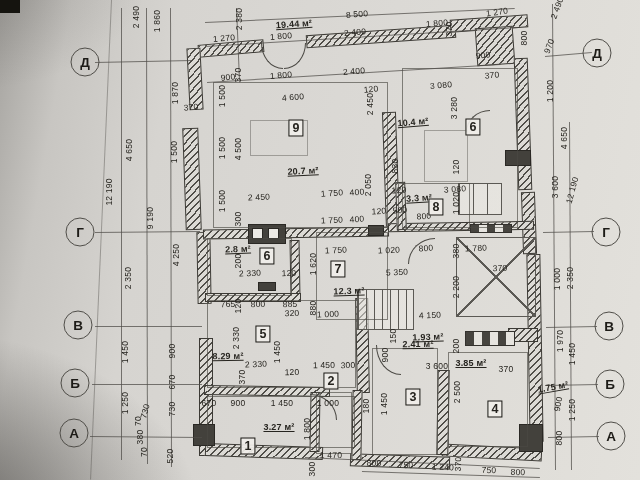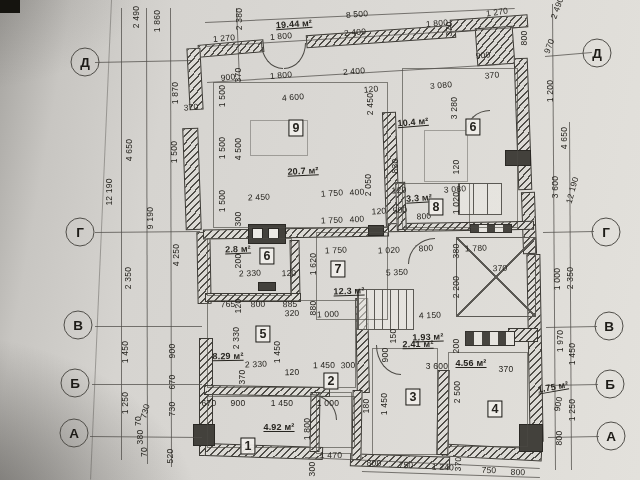--- a/index.html
+++ b/index.html
@@ -245,22 +245,22 @@
       <div class="lbl" style="left: 559px; top: 438px; transform: translate(-50%, -50%) rotate(-90deg);">800</div>
       <div class="lbl area" style="left: 294px; top: 24px; transform: translate(-50%, -50%) rotate(-4deg);">19.44 м²</div>
       <div class="lbl area" style="left: 303px; top: 171px; transform: translate(-50%, -50%) rotate(-3deg);">20.7 м²</div>
       <div class="lbl area" style="left: 413px; top: 122px; transform: translate(-50%, -50%) rotate(-5deg);">10.4 м²</div>
       <div class="lbl area" style="left: 419px; top: 198px; transform: translate(-50%, -50%) rotate(-3deg);">3.3 м²</div>
       <div class="lbl area" style="left: 238px; top: 249px; transform: translate(-50%, -50%) rotate(-2deg);">2.8 м²</div>
       <div class="lbl area" style="left: 349px; top: 291px; transform: translate(-50%, -50%) rotate(-2deg);">12.3 м²</div>
       <div class="lbl area" style="left: 228px; top: 356px; transform: translate(-50%, -50%) rotate(-1deg);">8.29 м²</div>
       <div class="lbl area" style="left: 428px; top: 337px; transform: translate(-50%, -50%) rotate(-2deg);">1.93 м²</div>
       <div class="lbl area" style="left: 418px; top: 344px; transform: translate(-50%, -50%) rotate(-1deg);">2.41 м²</div>
-      <div class="lbl area" style="left: 471px; top: 363px; transform: translate(-50%, -50%) rotate(0deg);">4.56 м²</div>
-      <div class="lbl area" style="left: 279px; top: 427px; transform: translate(-50%, -50%) rotate(0deg);">4.92 м²</div>
+      <div class="lbl area" style="left: 471px; top: 363px; transform: translate(-50%, -50%) rotate(0deg);">3.85 м²</div>
+      <div class="lbl area" style="left: 279px; top: 427px; transform: translate(-50%, -50%) rotate(0deg);">3.27 м²</div>
       <div class="lbl area" style="left: 553px; top: 387px; transform: translate(-50%, -50%) rotate(-10deg);">1.75 м²</div>
       <div class="lbl roomnum" style="left: 296px; top: 128px;">9</div>
       <div class="lbl roomnum" style="left: 473px; top: 127px;">6</div>
       <div class="lbl roomnum" style="left: 267px; top: 256px;">6</div>
       <div class="lbl roomnum" style="left: 338px; top: 269px;">7</div>
       <div class="lbl roomnum" style="left: 436px; top: 207px;">8</div>
       <div class="lbl roomnum" style="left: 263px; top: 334px;">5</div>
       <div class="lbl roomnum" style="left: 331px; top: 381px;">2</div>
       <div class="lbl roomnum" style="left: 413px; top: 397px;">3</div>
       <div class="lbl roomnum" style="left: 495px; top: 409px;">4</div>

